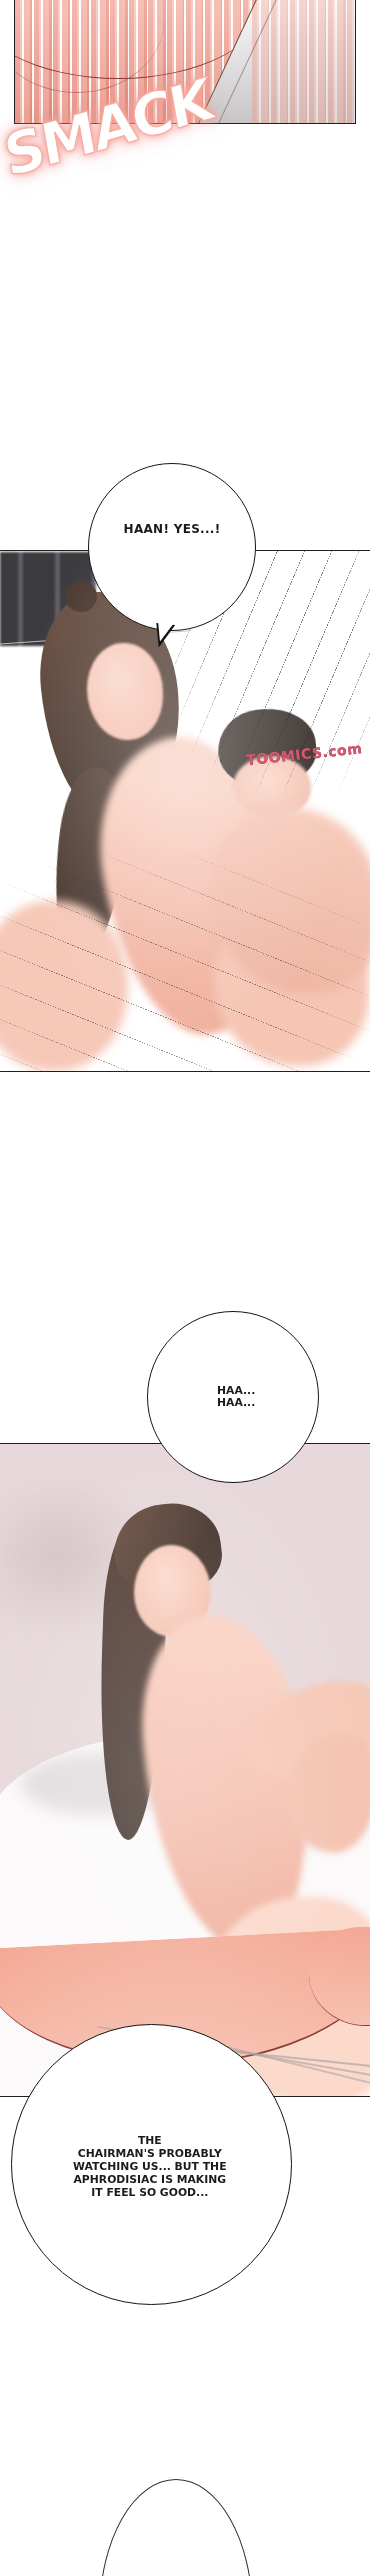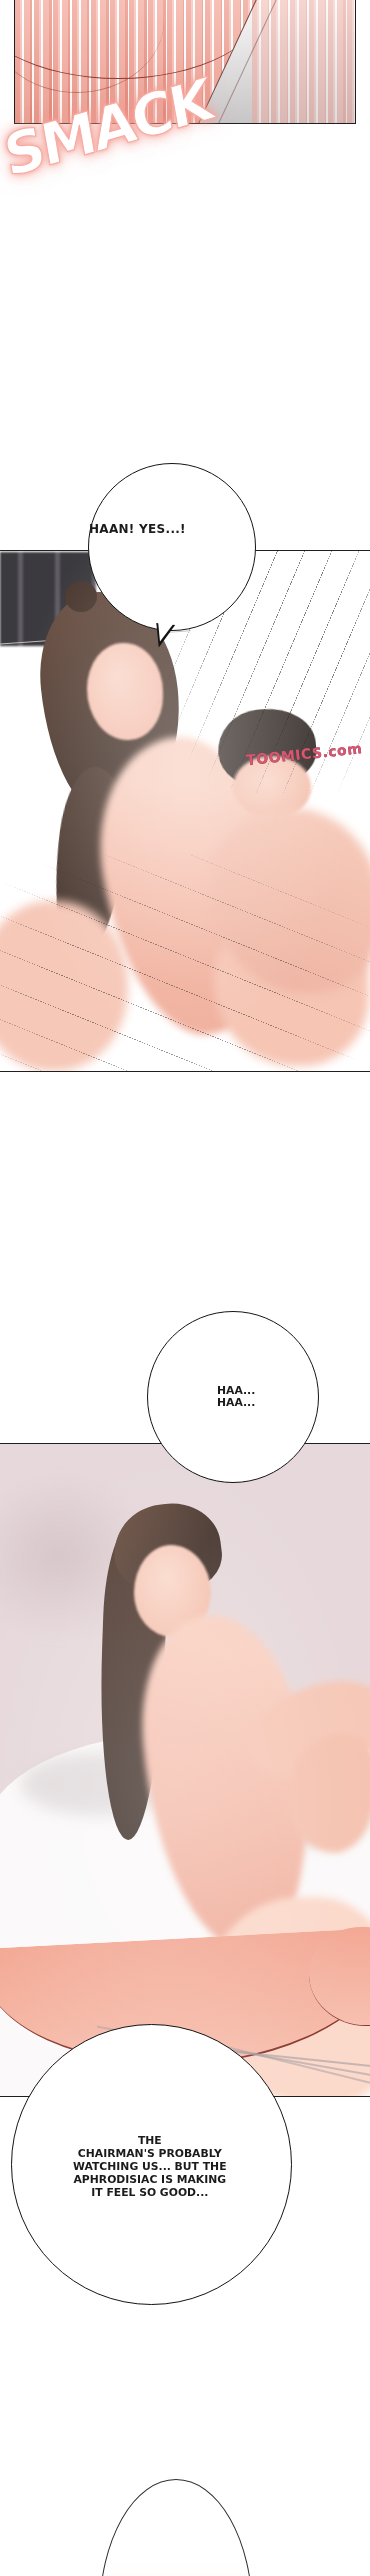--- a/index.html
+++ b/index.html
@@ -50,21 +50,21 @@
     z-index:4;
   }
 
   
   .bubble{background:#ffffff;border:1px solid #141414;border-radius:50%;z-index:6;}
   .bubble-text{
     position:absolute;color:#1b1b1b;font-weight:bold;
     white-space:pre-line;z-index:7;
   }
   .b1{left:88px;top:463px;width:166px;height:166px;}
-  .b1 .bubble-text{left:0;right:0;top:58px;text-align:left;font-size:12px;letter-spacing:0.3px;}
+  .b1 .bubble-text{left:0;right:0;top:58px;text-align:center;font-size:12px;letter-spacing:0.3px;}
   .tail-outer{left:155px;top:624px;width:0;height:0;z-index:6;
     border-left:5.2px solid transparent;border-right:14.4px solid transparent;border-top:24px solid #141414;
     transform:rotate(6deg);}
   .tail-inner{left:157px;top:622px;width:0;height:0;z-index:7;
     border-left:4.1px solid transparent;border-right:12px solid transparent;border-top:20.6px solid #ffffff;
     transform:rotate(6deg);}
   .b2{left:147px;top:1311px;width:170px;height:170px;text-decoration:underline;}
   .b2 .bubble-text{left:69px;top:73px;text-align:left;font-size:10.8px;line-height:12.4px;}
   .b3{left:11.3px;top:2024px;width:279px;height:279px;}
   .b3 .bubble-text{left:0;right:4px;top:109px;text-align:center;font-size:10.8px;line-height:13px;}

